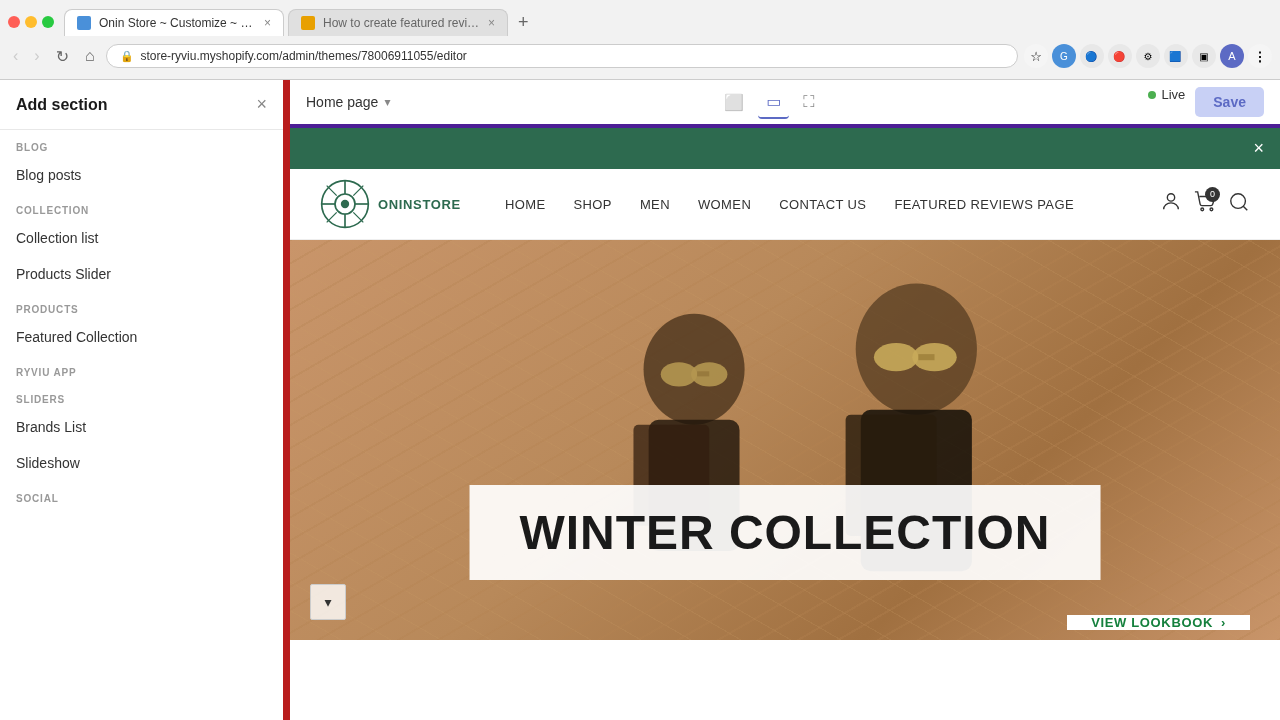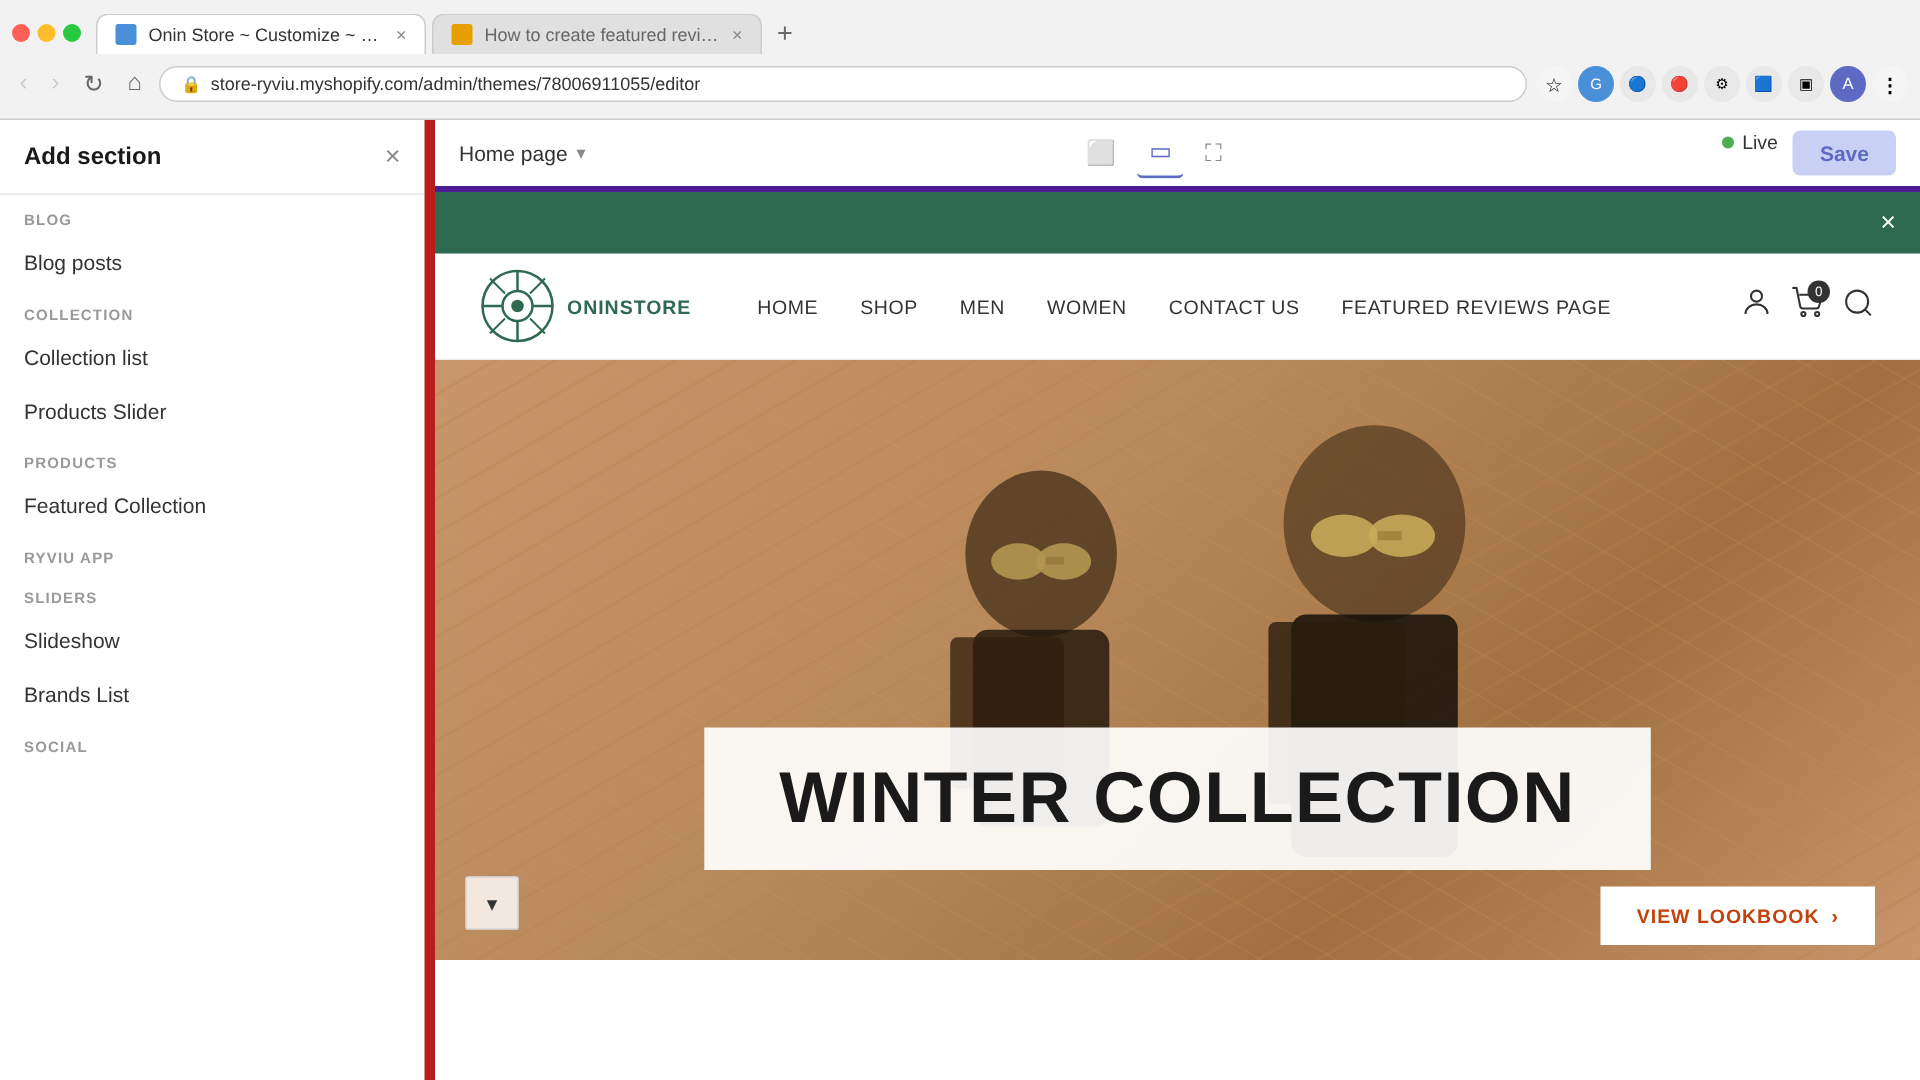--- a/index.html
+++ b/index.html
@@ -80,21 +80,21 @@
         rgba(200,155,100,0.2) 0px,
         rgba(200,155,100,0.2) 1px,
         transparent 1px,
         transparent 25px
       ),
       linear-gradient(135deg, #c9956a 0%, #b8895a 40%, #a07040 70%, #c9956a 100%);
     }
     .hero-text-overlay { position: absolute; bottom: 60px; left: 50%; transform: translateX(-50%); background: rgba(255,255,255,0.92); padding: 20px 50px; text-align: center; min-width: 500px; }
     .hero-title { font-size: 48px; font-weight: 900; color: #1a1a1a; text-transform: uppercase; letter-spacing: 0.02em; white-space: nowrap; }
     .hero-cta { position: absolute; bottom: 10px; right: 30px; }
-    .view-lookbook-btn { background: #fff; border: none; padding: 12px 24px; font-size: 13px; font-weight: 700; color: #c2410c; text-transform: uppercase; cursor: pointer; display: flex; align-items: center; gap: 8px; letter-spacing: 0.05em; }
+    .view-lookbook-btn { background: #fff; border: none; padding: 0 24px; font-size: 13px; font-weight: 700; color: #15803d; text-transform: uppercase; cursor: pointer; display: flex; align-items: center; gap: 8px; letter-spacing: 0.05em; }
     .dropdown-chevron-btn { position: absolute; bottom: 20px; left: 20px; background: rgba(255,255,255,0.8); border: 1px solid #ccc; width: 36px; height: 36px; display: flex; align-items: center; justify-content: center; cursor: pointer; border-radius: 2px; }
 
     
     .silhouette-container { position: absolute; inset: 0; display: flex; align-items: center; justify-content: center; }
   </style>
 </head>
 <body>
 
 <div>
   <div class="browser-chrome">
@@ -155,22 +155,22 @@
       <div class="sidebar-category">COLLECTION</div>
       <div class="sidebar-item">Collection list</div>
       <div class="sidebar-item">Products Slider</div>
 
       <div class="sidebar-category">PRODUCTS</div>
       <div class="sidebar-item">Featured Collection</div>
 
       <div class="sidebar-category">RYVIU APP</div>
 
       <div class="sidebar-category">SLIDERS</div>
+      <div class="sidebar-item">Brands List</div>
       <div class="sidebar-item">Slideshow</div>
-      <div class="sidebar-item">Brands List</div>
 
       <div class="sidebar-category">SOCIAL</div>
     </div>
   </div>
 
   <div class="preview-area">
 
     <div class="preview-toolbar">
       <div class="page-selector">
         <span>Home page</span>

